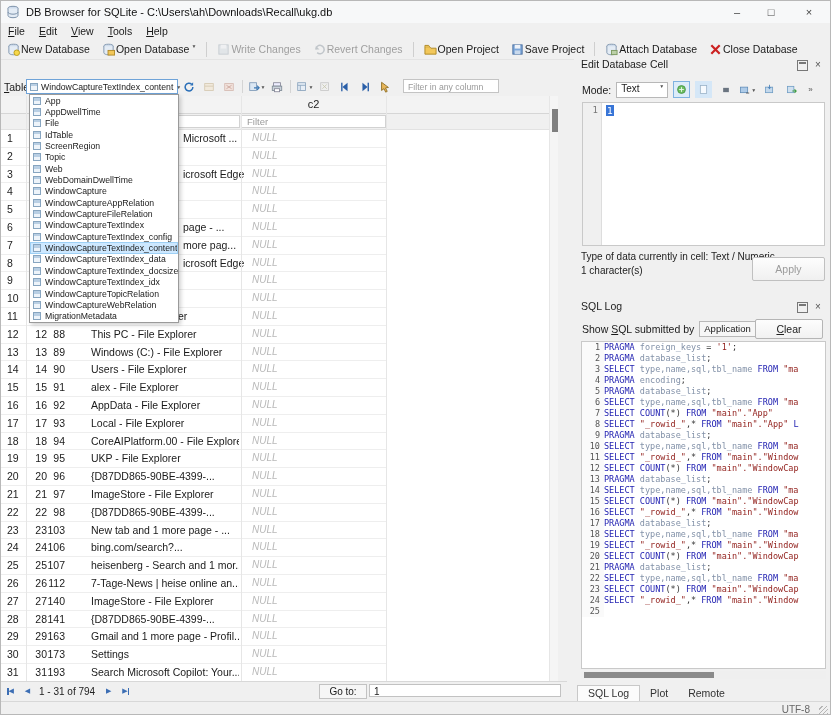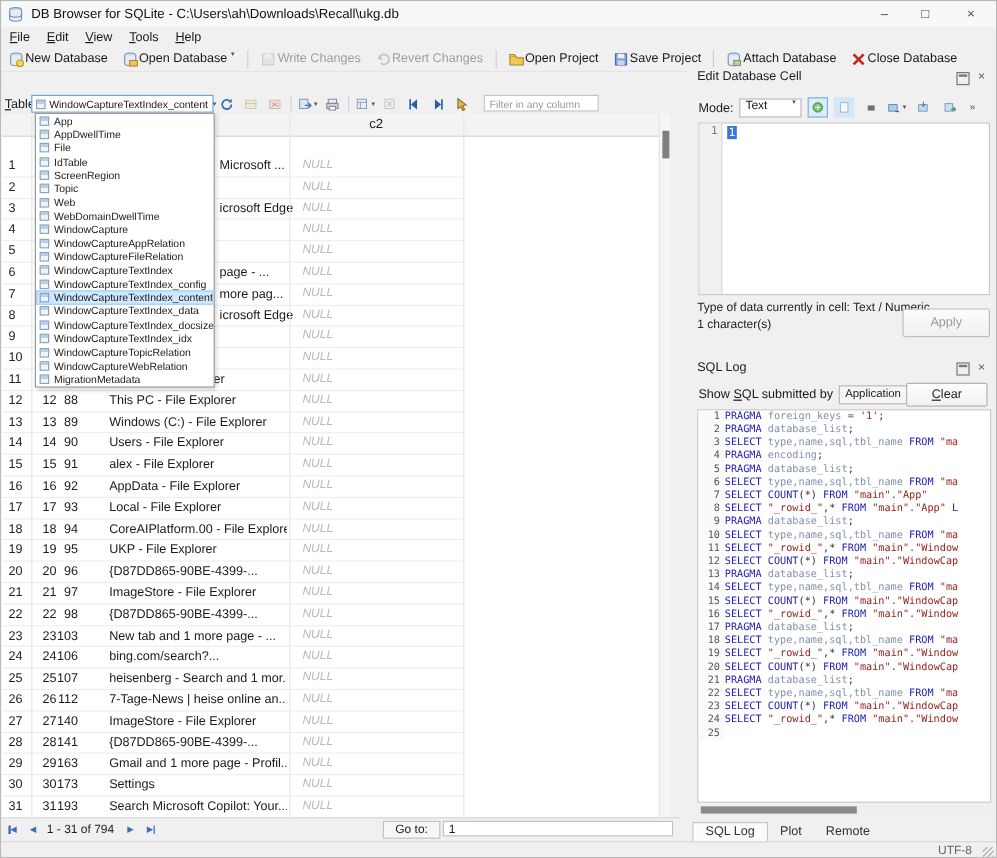--- a/index.html
+++ b/index.html
@@ -332,20 +332,24 @@
             </svg>
           </span>
         </span>
       </div>
     <div class="filter-any">Filter in any column</div>
   </div>
 
   <div class="gridwrap">
     <div class="thead">
       <span class="c2head">c2</span>
+    </div>
+    <div class="filterrow">
+      <span class="fbox fbox1"></span>
+      <span class="fbox fbox2">Filter</span>
     </div>
     <div class="rows" id="rows">
         <div class="row">
           <span class="rn">1</span>
           <span class="rfrag">Microsoft ...</span>
           <span class="rc2">NULL</span>
         </div>
         <div class="row">
           <span class="rn">2</span>
           <span class="rfrag"></span>

